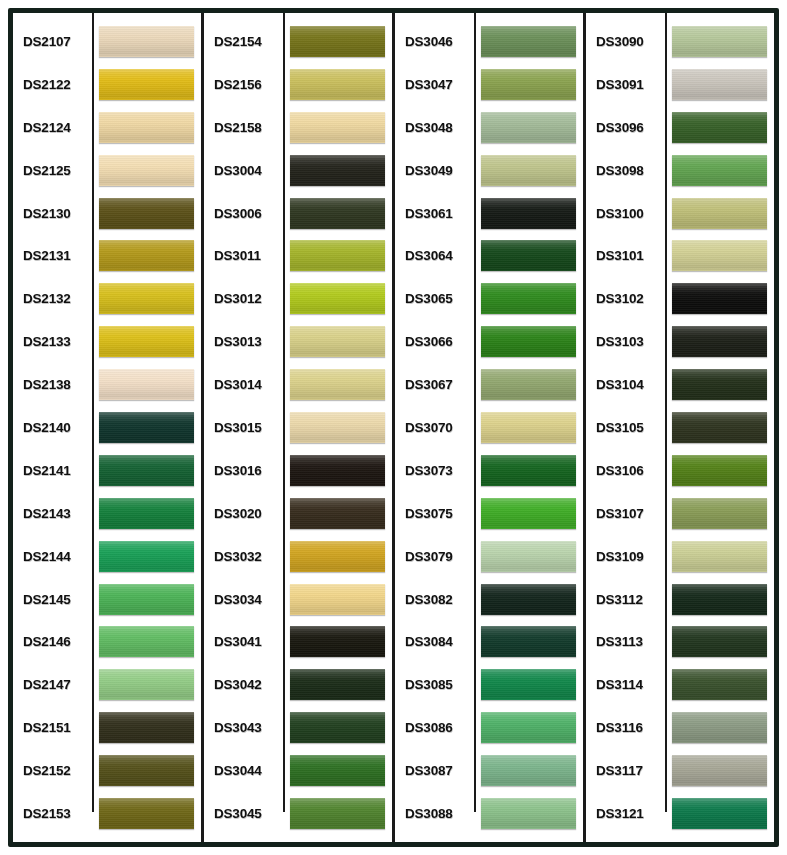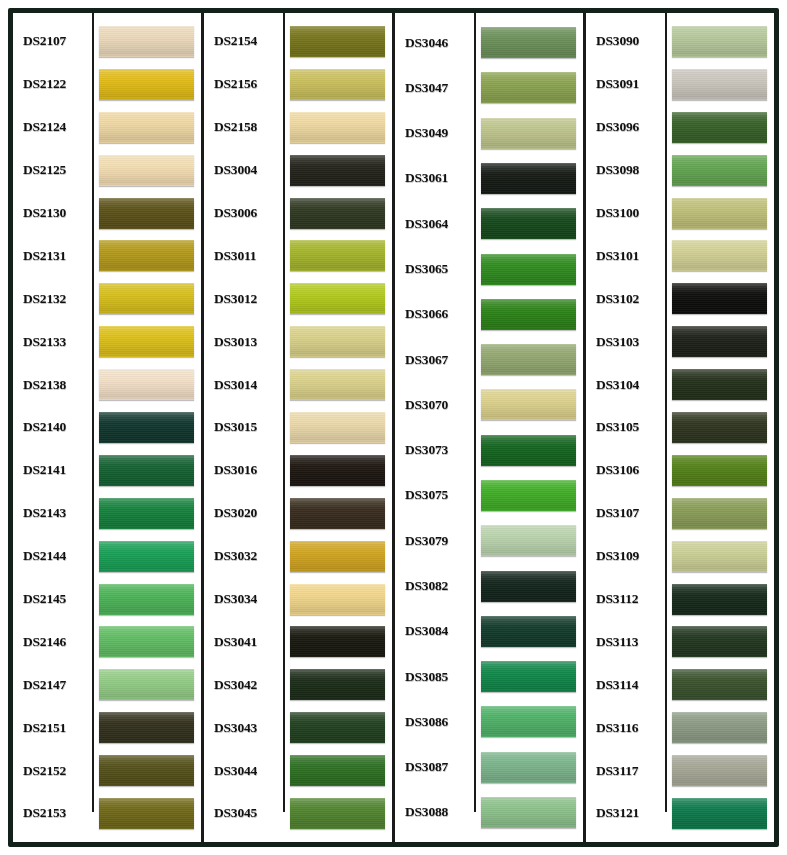--- a/index.html
+++ b/index.html
@@ -127,21 +127,21 @@
       rgba(255,255,255,0.055) 0px,
       rgba(255,255,255,0.055) 1px,
       rgba(0,0,0,0.045) 1px,
       rgba(0,0,0,0.045) 2px);
     opacity: 0.75;
   }
 </style>
 </head>
 <body>
 
-<div id="chart-frame" style="border-color: rgb(19, 33, 27); font-family: Liberation Serif, serif;">
+<div id="chart-frame" style="border-color: rgb(19, 33, 27);">
   <div id="columns">
       <div class="color-column">
         <div class="swatch-row">
           <div class="code-cell">DS2107</div>
           <div class="code-divider"></div>
           <div class="swatch-cell">
             <div class="swatch" style="background-color: rgb(236, 217, 187);"></div>
           </div>
         </div>
         <div class="swatch-row">
@@ -375,20 +375,26 @@
           <div class="code-cell">DS3046</div>
           <div class="code-divider"></div>
           <div class="swatch-cell">
             <div class="swatch" style="background-color: rgb(107, 144, 89);"></div>
           </div>
         </div>
         <div class="swatch-row">
           <div class="code-cell">DS3047</div>
           <div class="swatch-cell">
             <div class="swatch" style="background-color: rgb(139, 163, 79);"></div>
+          </div>
+        </div>
+        <div class="swatch-row">
+          <div class="code-cell">DS3048</div>
+          <div class="swatch-cell">
+            <div class="swatch" style="background-color: rgb(163, 187, 153);"></div>
           </div>
         </div>
         <div class="swatch-row">
           <div class="code-cell">DS3049</div>
           <div class="swatch-cell">
             <div class="swatch" style="background-color: rgb(191, 197, 140);"></div>
           </div>
         </div>
         <div class="swatch-row">
           <div class="code-cell">DS3061</div>

